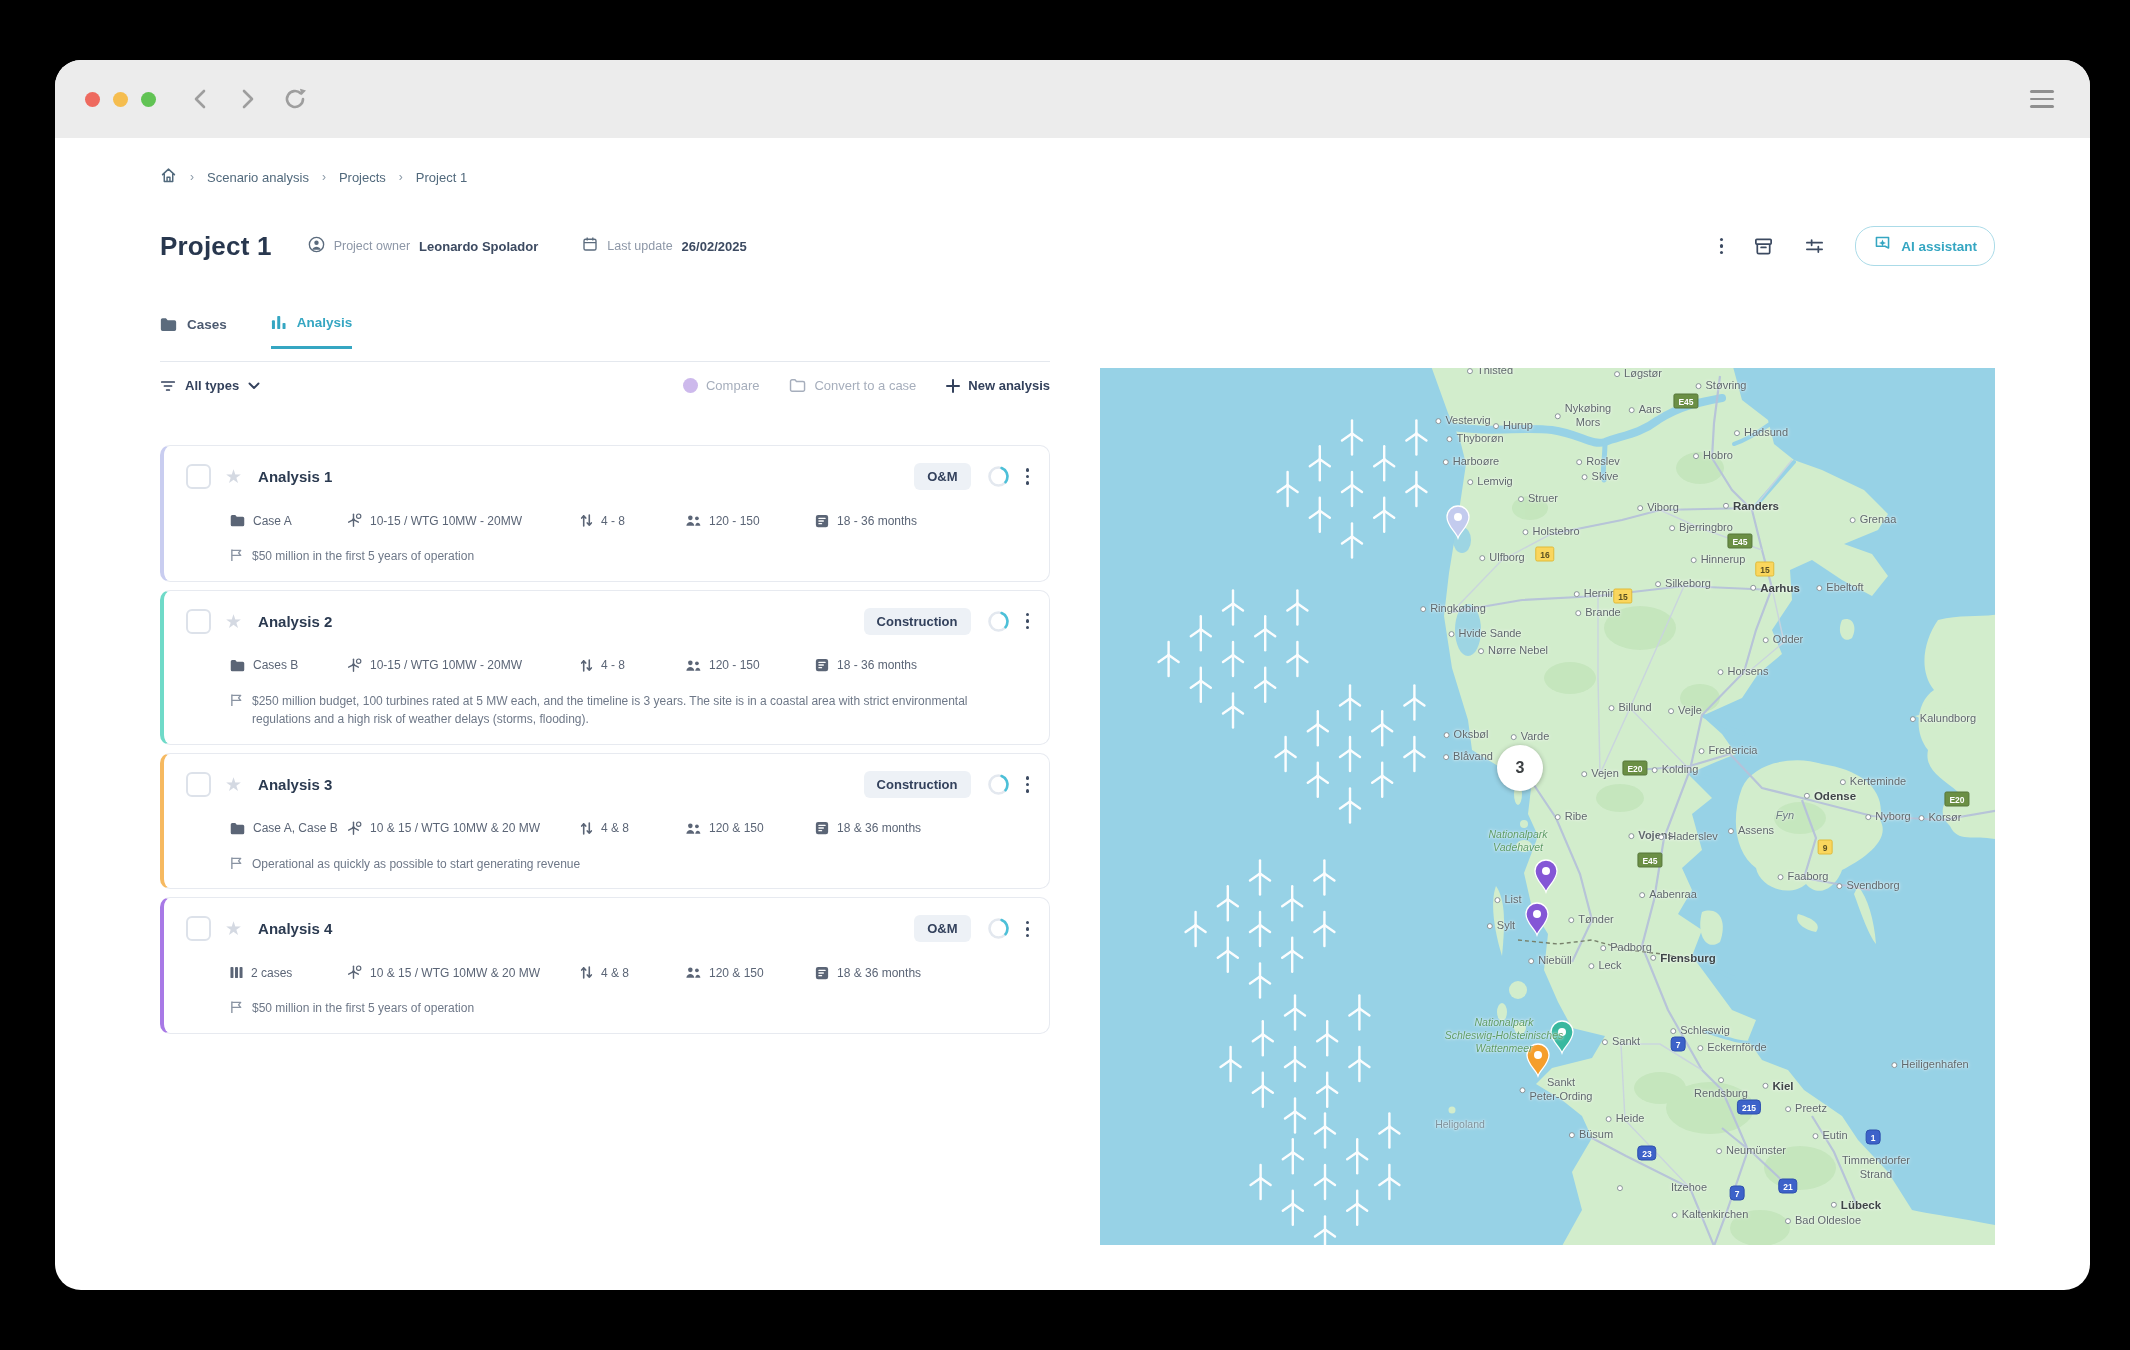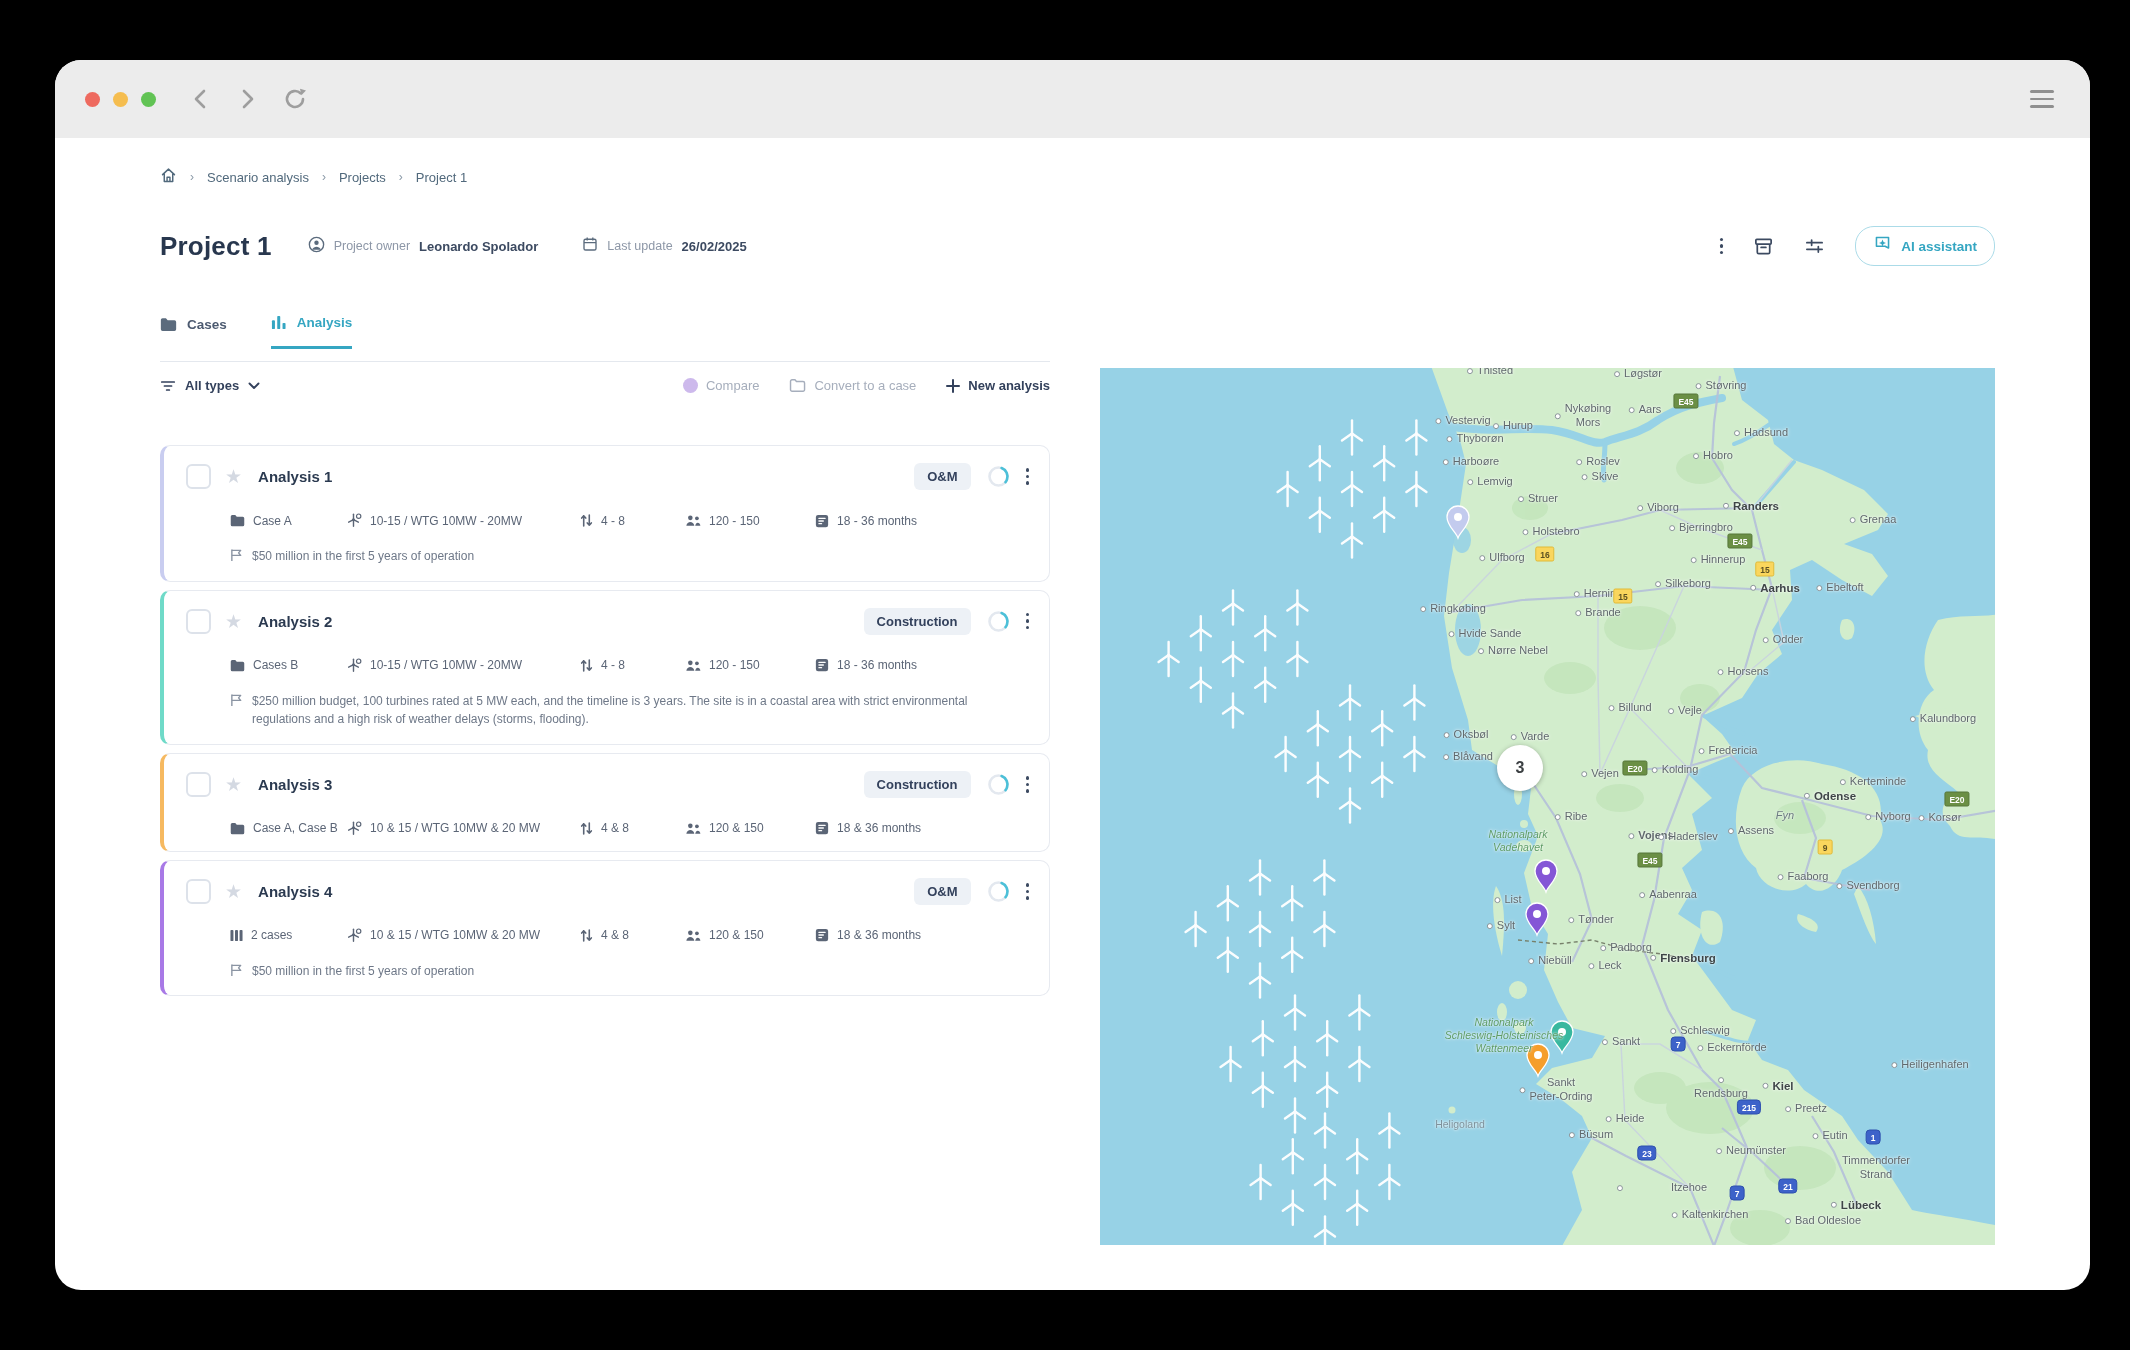--- a/index.html
+++ b/index.html
@@ -468,20 +468,29 @@
               <svg width="14" height="14" viewBox="0 0 16 16">
                 <rect x="1" y="1" width="14" height="14" rx="2.5" fill="#5b6576"></rect>
                 <g stroke="#fff" stroke-width="1.5" stroke-linecap="round">
                   <line x1="4.5" y1="5" x2="11.5" y2="5"></line>
                   <line x1="4.5" y1="8" x2="9.5" y2="8"></line>
                   <line x1="4.5" y1="11" x2="7.5" y2="11"></line>
                 </g>
               </svg>
               <span>18 &amp; 36 months</span>
             </span>
+          </div>
+          <div class="note">
+            <svg width="13" height="14" viewBox="0 0 14 15">
+              <g stroke="#8a94a3" stroke-width="1.5" fill="none" stroke-linejoin="round">
+                <line x1="2" y1="1.5" x2="2" y2="14"></line>
+                <path d="M2 2.5 H11.5 L9.2 5.2 L11.5 7.9 H2"></path>
+              </g>
+            </svg>
+            <span>Operational as quickly as possible to start generating revenue</span>
           </div>
         </div>
       </div>
       <div class="card" style="border-left-color: rgb(168, 121, 230);">
         <div class="card-head">
           <span class="chk"></span>
           <span class="star">★</span>
           <span class="card-title">Analysis 4</span>
           <span class="head-right">
             <span class="badge">O&amp;M</span>

